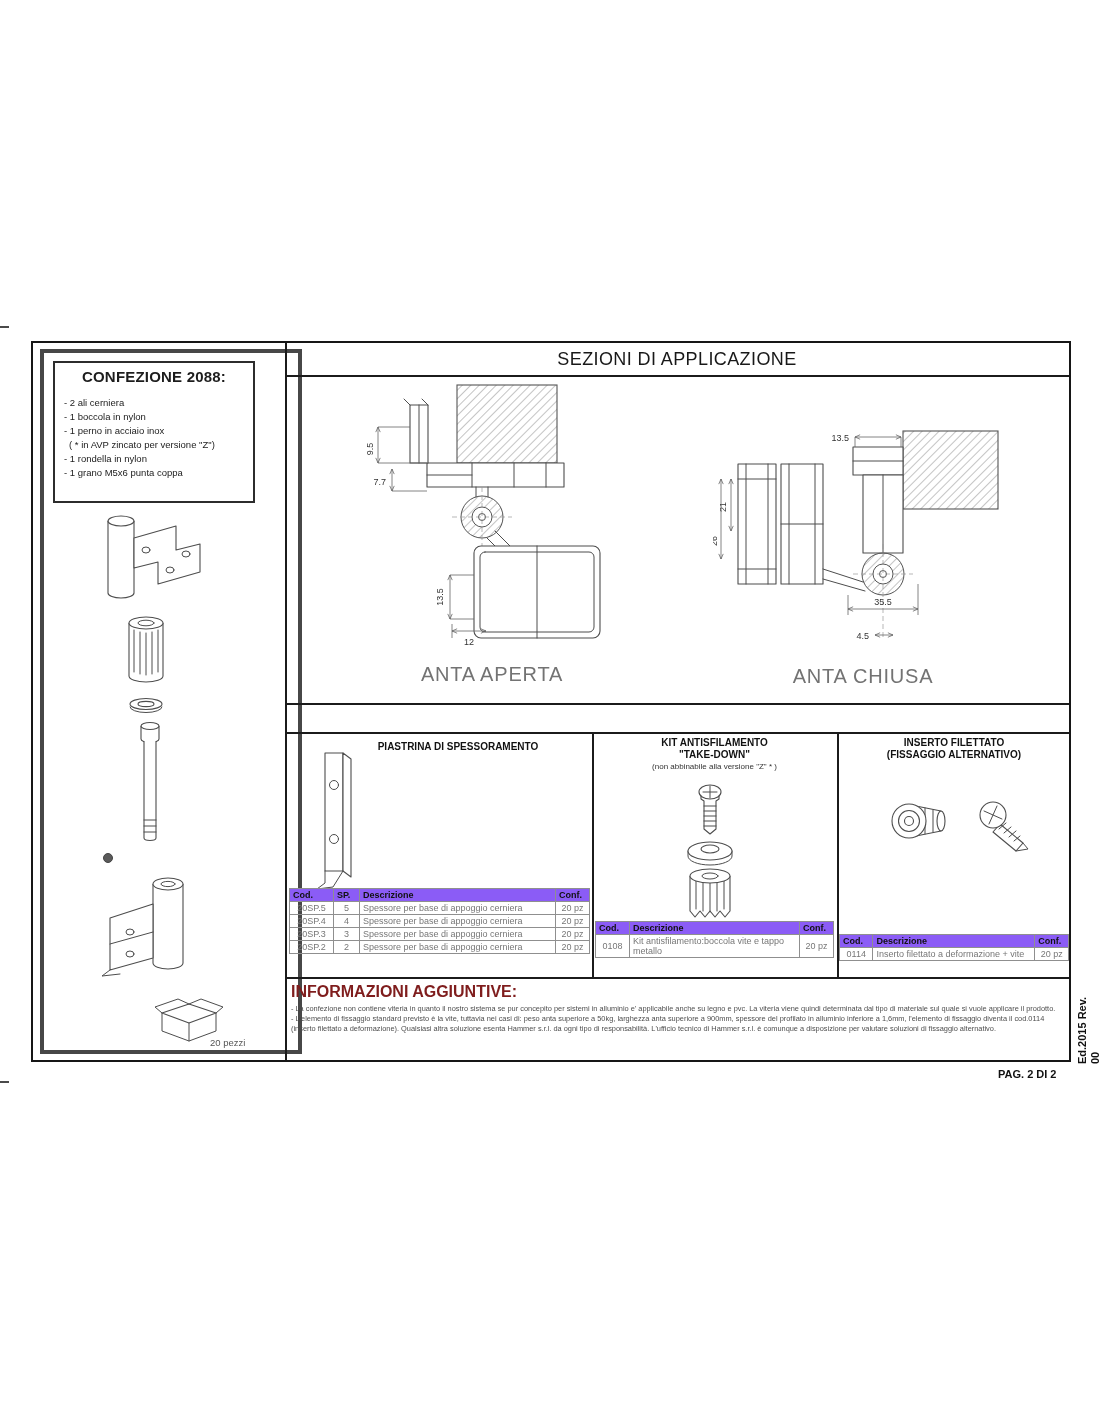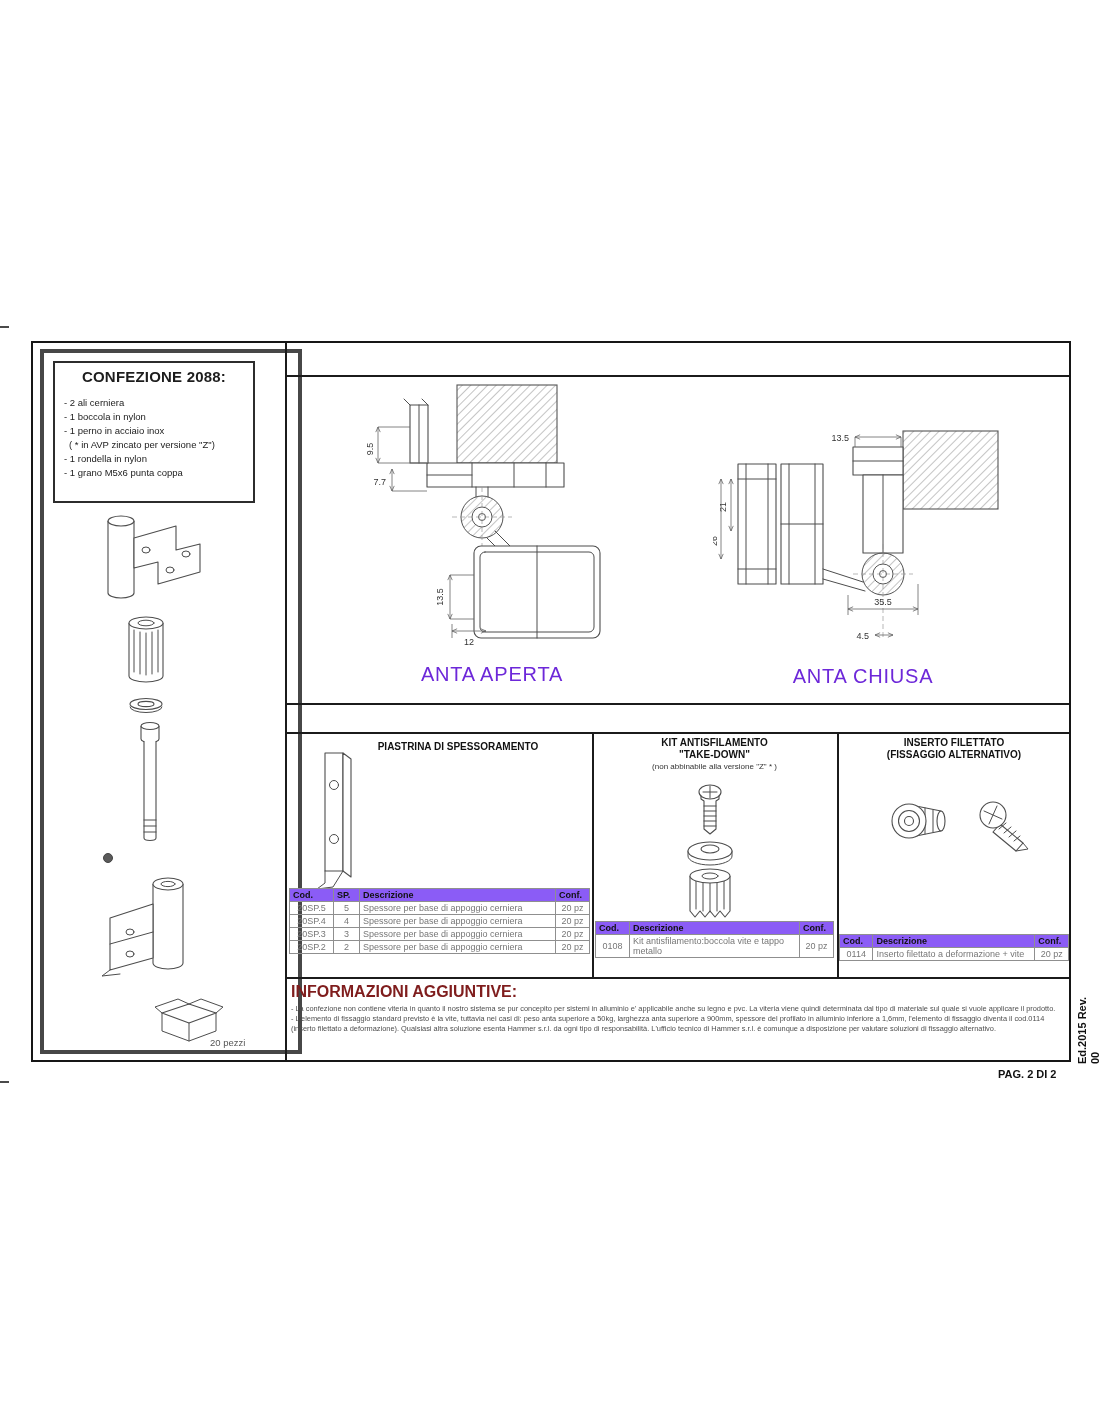--- a/index.html
+++ b/index.html
@@ -26,21 +26,21 @@
     position:absolute; left:9px; top:8px; width:202px; height:142px;
     border:2px solid #2c2c2c;
   }
   .conf-title { margin-top:5px; text-align:center; font-size:15px; font-weight:bold; letter-spacing:0.2px; }
   .conf-list { position:absolute; left:9px; top:33px; width:186px; font-size:9.5px; line-height:14px; color:#222; }
   .conf-list .indent { padding-left:5px; }
   .pezzi { position:absolute; left:166px; top:684px; font-size:9.5px; color:#555;text-align:right; }
 
   
   .sect-title { position:absolute; text-align:center; font-size:18px; color:#181818; letter-spacing:0.4px; }
-  .anta-label { position:absolute; text-align:center; font-size:20px; color:#6d28d9; letter-spacing:0.8px; }
+  .anta-label { position:absolute; text-align:center; font-size:20px; color:#737373; letter-spacing:0.8px; }
   .col-title { position:absolute; text-align:center; font-size:10px; font-weight:bold; color:#111; line-height:12px; }
   .col-sub { font-size:8px; font-weight:normal; color:#333; }
 
   
   table.t { border-collapse:collapse; font-size:9px; color:#777; table-layout:fixed; }
   .t th, .t td { border:1px solid #8f8f8f; padding:1px 3px; overflow:hidden; }
   .t th { color:#111; font-weight:bold; text-align:left; background:#8b5cf6; }
   .t td.c { text-align:center; }
   .w-cod { width:44px; } .w-sp { width:26px; } .w-desc { width:196px; } .w-conf { width:34px; }
   .w-cod2 { width:34px; } .w-desc2 { width:170px; }
@@ -137,20 +137,21 @@
       <path class="fw" d="M8,20 L35,11 L62,20 L35,30 Z"></path>
       <path class="ln" d="M8,20 V38 L35,48 L62,38 V20"></path>
       <line class="ln" x1="35" y1="30" x2="35" y2="48"></line>
       <path class="ln" d="M8,20 L1,14 L24,6 L35,11 M62,20 L69,14 L47,6 L35,11"></path>
     </svg>
     <span class="pezzi">20 pezzi</span>
   </div>
 
   <div class="vline" style="left:252px; top:0; height:717px;"></div>
 
+  <div class="sect-title" style="left:252px; top:6px; width:784px;">SEZIONI DI APPLICAZIONE</div>
   <div class="hline" style="left:252px; top:32px; width:784px;"></div>
 
   <svg class="abs" style="left:299px; top:36px;" width="320" height="283" viewBox="0 0 320 283">
     <defs>
       <pattern id="hA" width="6" height="6" patternUnits="userSpaceOnUse" patternTransform="rotate(45)">
         <line x1="0" y1="0" x2="0" y2="6" stroke="#8a8a8a" stroke-width="1"></line>
       </pattern>
       <marker id="arA" viewBox="0 0 10 10" refX="9" refY="5" markerWidth="8" markerHeight="8" orient="auto-start-reverse">
         <path d="M1,1.5 L9,5 L1,8.5" fill="none" stroke="#555" stroke-width="1.1"></path>
       </marker>

